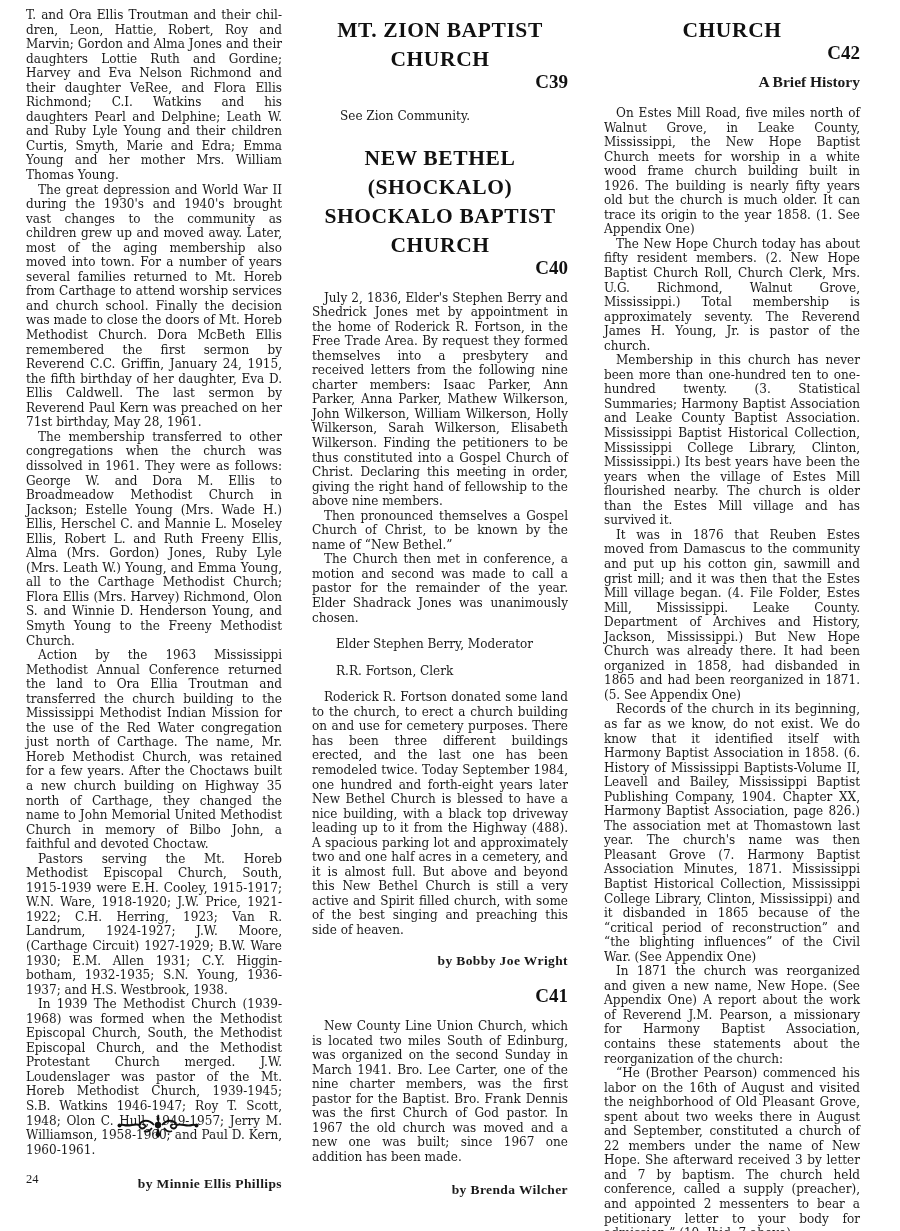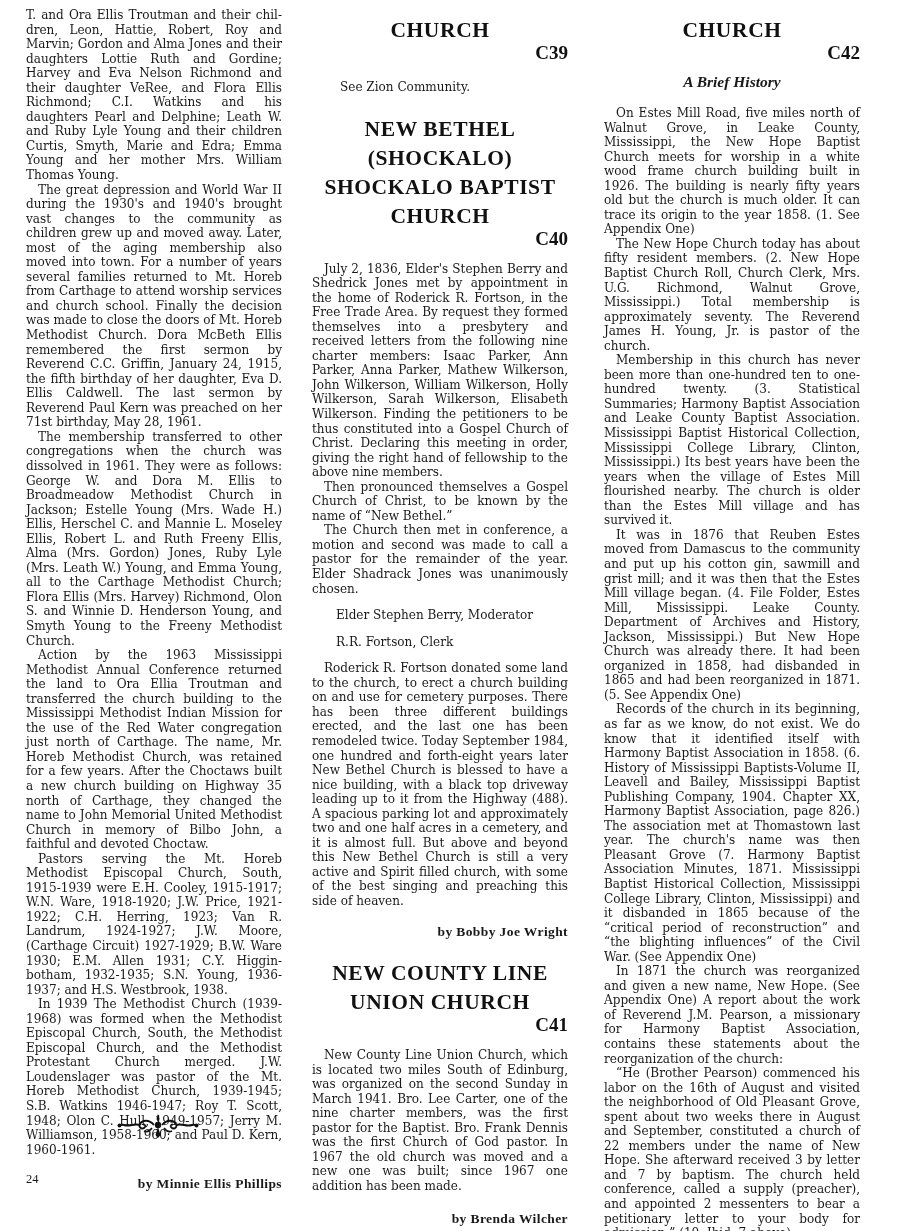--- a/index.html
+++ b/index.html
@@ -59,25 +59,24 @@
     font-weight: bold;
     text-align: right;
     font-size: 19px;
     line-height: 15px;
     margin: 0 0 0 0;
     color: #111;
   }
   .subtitle {
     font-family: "Liberation Serif", "DejaVu Serif", serif;
     font-weight: bold;
-    text-align: center;
+    text-align: right;
     font-size: 15.5px;
     line-height: 20px;
     margin: 12px 0 14px 0;
-    font-style: italic;
   }
   .byline {
     font-family: "Liberation Serif", "DejaVu Serif", serif;
     font-weight: bold;
     text-align: right;
     font-size: 13.5px;
     letter-spacing: 0.4px;
     margin: 0;
   }
   .ornament {
@@ -133,20 +132,21 @@
       <path d="M48 15 C51 19 54 19 56 18" stroke="#111" stroke-width="1.6" fill="none"></path>
     </g>
   </svg>
 
   <div class="page-number">24</div>
 
   <div class="col col-mid">
 
     <div>
       <div class="title">
+        <div>MT. ZION BAPTIST</div>
         <div>CHURCH</div>
       </div>
       <p class="code">C39</p>
       <p class="para see" style="margin-top:20px;">See Zion Community.</p>
     </div>
 
     <div style="margin-top:20px;">
       <div class="title">
         <div>NEW BETHEL</div>
         <div>(SHOCKALO)</div>
@@ -159,24 +159,20 @@
         <p class="para">Then pronounced themselves a Gospel Church of Christ, to be known by the name of “New Bethel.”</p>
         <p class="para">The Church then met in conference, a motion and second was made to call a pastor for the remainder of the year. Elder Shadrack Jones was unanimously chosen.</p>
         <p class="line-indent">Elder Stephen Berry, Moderator</p>
         <p class="line-indent">R.R. Fortson, Clerk</p>
         <p class="para">Roderick R. Fortson donated some land to the church, to erect a church building on and use for cemetery purposes. There has been three different buildings erected, and the last one has been remodeled twice. Today Sep­tember 1984, one hundred and forth-eight years later New Bethel Church is blessed to have a nice building, with a black top drive­way leading up to it from the Highway (488). A spacious parking lot and approximately two and one half acres in a cemetery, and it is almost full. But above and beyond this New Bethel Church is still a very active and Spirit filled church, with some of the best singing and preaching this side of heaven.</p>
       </div>
       <p class="byline" style="margin-top:16px;">by Bobby Joe Wright</p>
     </div>
 
     <div style="margin-top:20px;">
-      <div class="title">
-        <div>NEW COUNTY LINE</div>
-        <div>UNION CHURCH</div>
-      </div>
       <p class="code">C41</p>
       <div style="margin-top:16px;">
         <p class="para">New County Line Union Church, which is located two miles South of Edinburg, was organized on the second Sunday in March 1941. Bro. Lee Carter, one of the nine charter members, was the first pastor for the Baptist. Bro. Frank Dennis was the first Church of God pastor. In 1967 the old church was moved and a new one was built; since 1967 one addition has been made.</p>
       </div>
       <p class="byline" style="margin-top:18px;">by Brenda Wilcher</p>
     </div>
   </div>
 
   <div class="col col-right">
     <div class="title">

